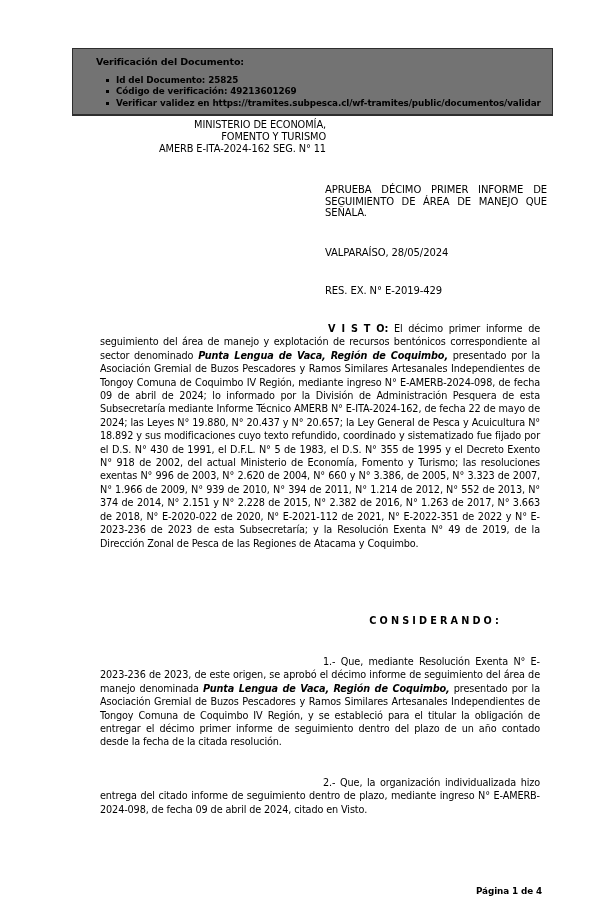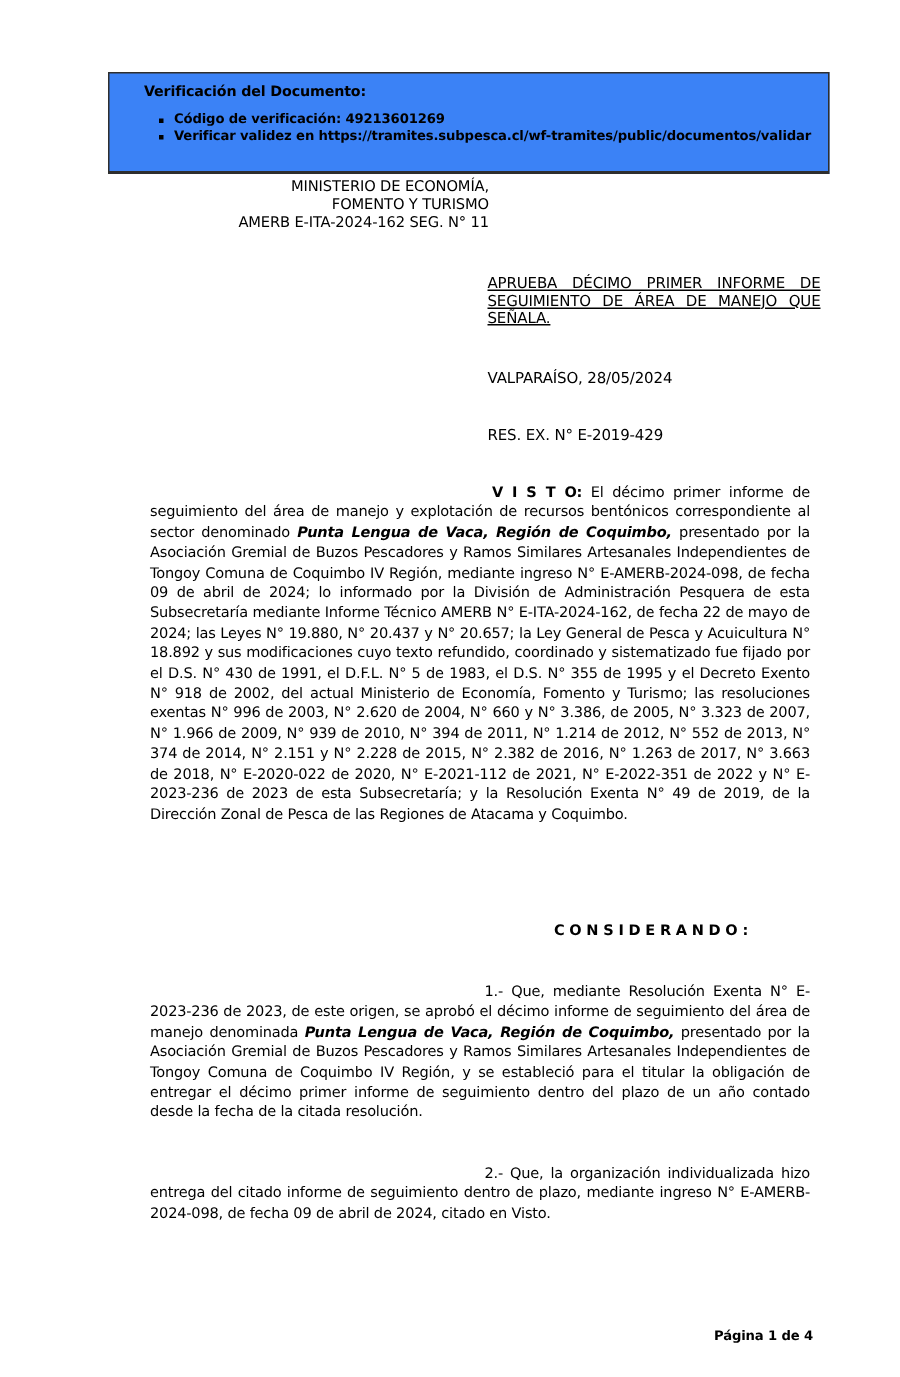--- a/index.html
+++ b/index.html
@@ -12,36 +12,36 @@
     color:#000000;
     overflow:hidden;
   }
   
   .verify-box {
     position:absolute; left:72px; top:48px; width:481px; height:68px;
     border:1px solid #2e2e2e;
     border-bottom:2px solid #2e2e2e;
     border-right:1px solid #2e2e2e;
     padding:7px 10px 6px 23px;
-    background:#3b82f6;
+    background:#737373;
   }
   .verify-title { font-size:9.5px; font-weight:bold; letter-spacing:-0.1px; }
   .verify-list { margin-top:8px; }
   .verify-item { display:flex; align-items:flex-start; font-size:8.8px; font-weight:bold; line-height:11.3px; letter-spacing:-0.1px; }
   .bullet { flex:0 0 auto; width:3px; height:3px; background:#000; margin:4px 7px 0 10px; }
   
   .letterhead {
     position:absolute; left:20px; top:119px; width:306px;
     text-align:right; font-size:9.8px; line-height:12px; letter-spacing:-0.1px;
   }
   .letterhead .org { font-weight:bold; text-decoration:underline; }
   
   .subject {
     position:absolute; left:325px; top:184px; width:222px;
-    font-size:10px; line-height:11.6px; text-align:justify; letter-spacing:-0.1px;text-decoration:underline;
+    font-size:10px; line-height:11.6px; text-align:justify; letter-spacing:-0.1px;
   }
   .place-date { position:absolute; left:325px; top:247px; font-size:10px; letter-spacing:-0.1px; }
   .res-number { position:absolute; left:325px; top:285px; font-size:10px; letter-spacing:-0.1px; }
   
   .para {
     position:absolute; left:100px; width:440px;
     font-size:9.7px; line-height:13.4px; letter-spacing:-0.12px;
     text-align:justify;
   }
   .p-visto { top:322px; text-indent:228px; }
@@ -57,20 +57,24 @@
   }
 </style>
 </head>
 <body>
 
 <div class="page">
 
   <div class="verify-box">
     <div class="verify-title">Verificación del Documento:</div>
     <div class="verify-list">
+      <div class="verify-item">
+        <span class="bullet"></span>
+        <span>Id del Documento: 25825</span>
+      </div>
       <div class="verify-item">
         <span class="bullet"></span>
         <span>Código de verificación: 49213601269</span>
       </div>
       <div class="verify-item">
         <span class="bullet"></span>
         <span>Verificar validez en https://tramites.subpesca.cl/wf-tramites/public/documentos/validar</span>
       </div>
     </div>
   </div>

